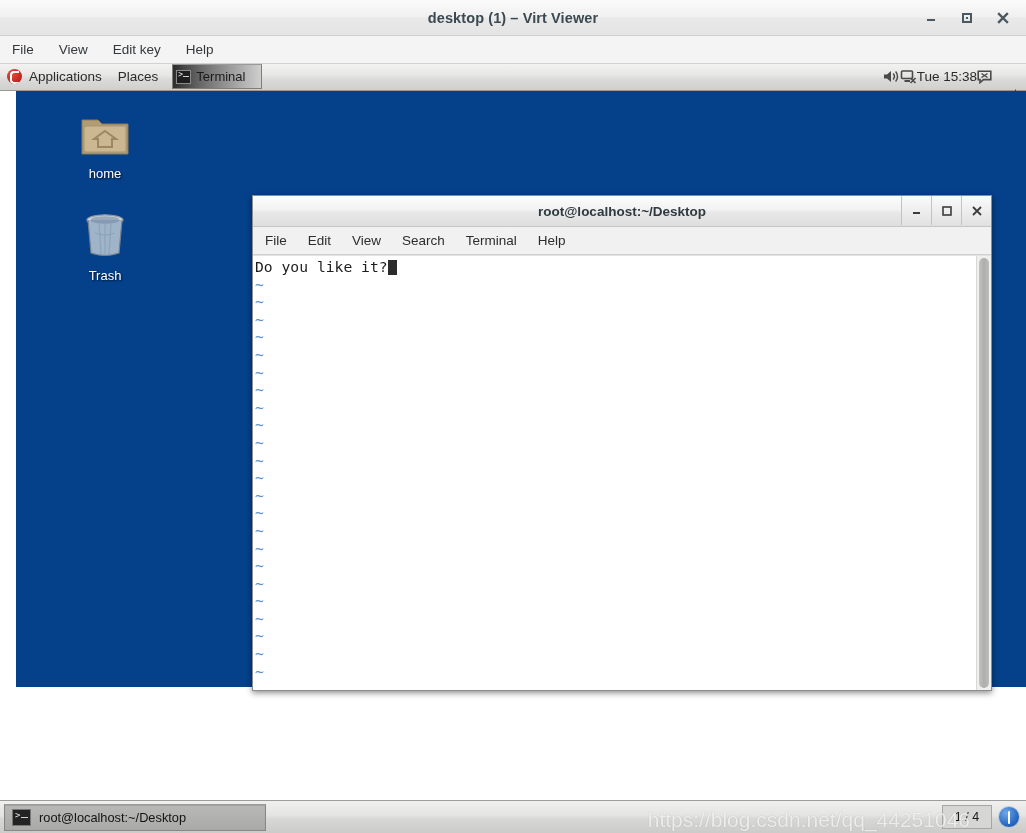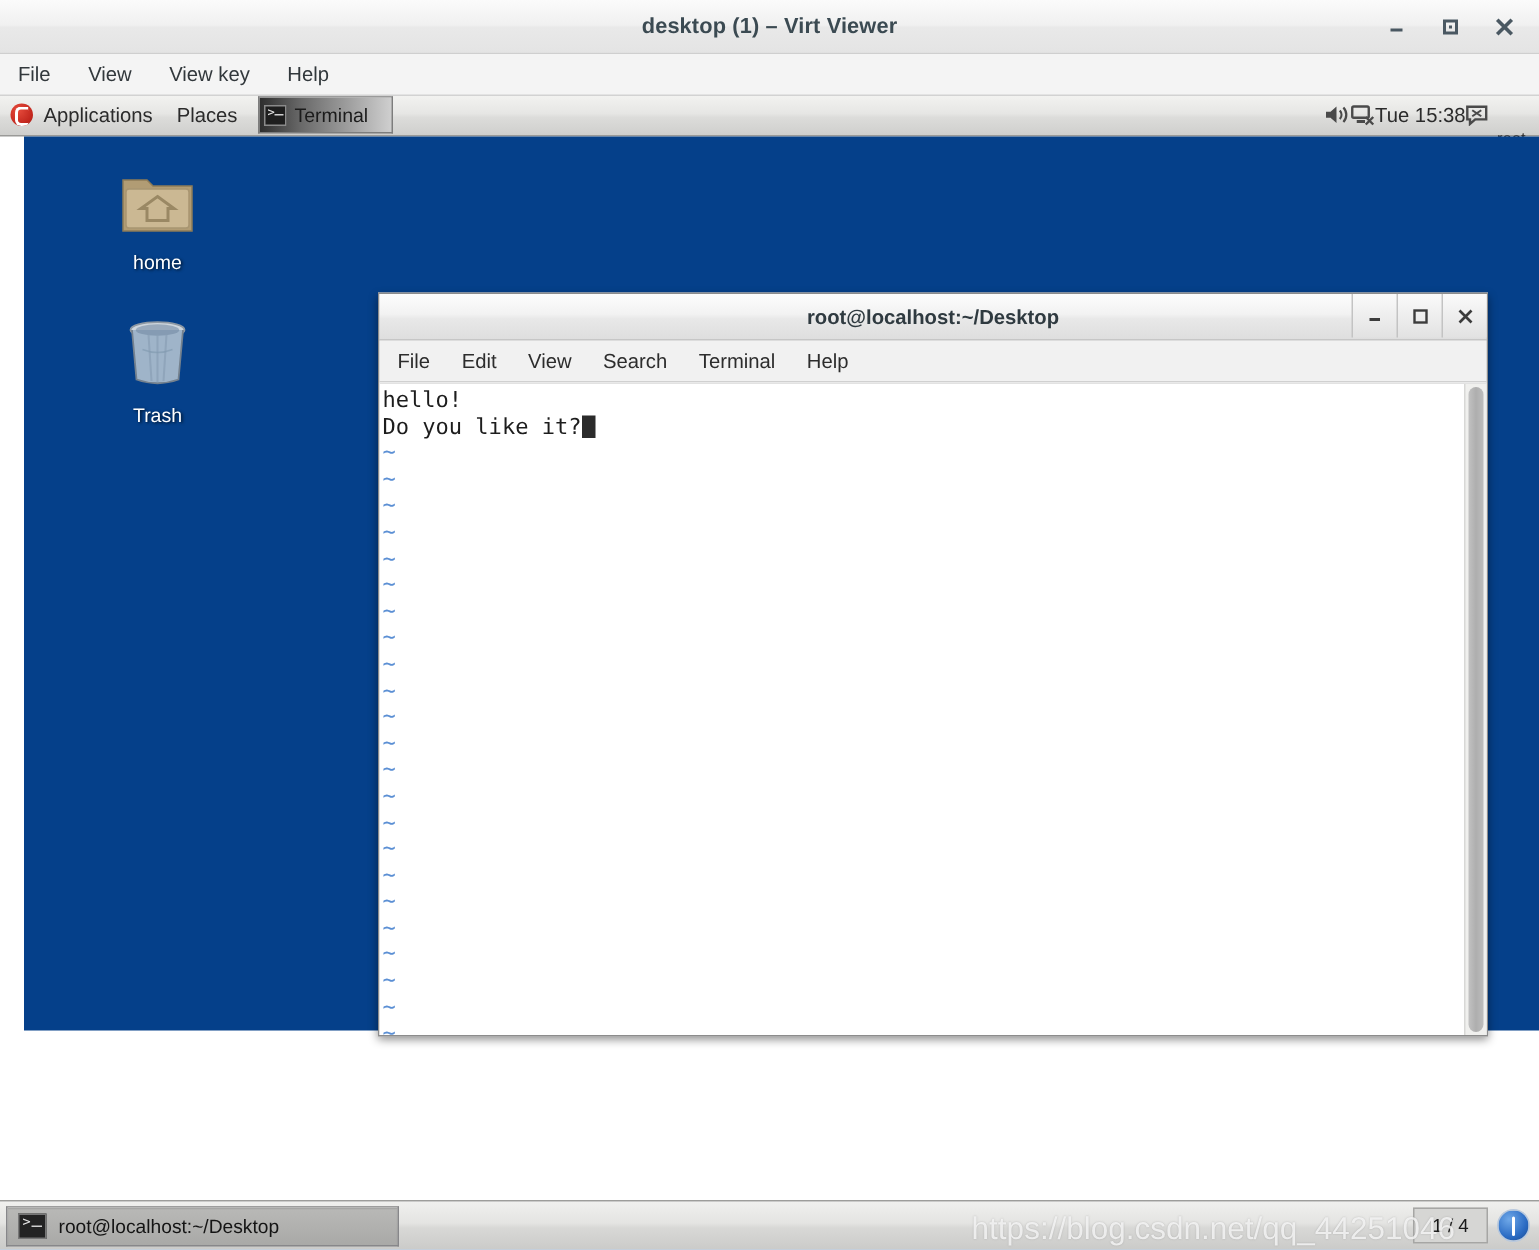--- a/index.html
+++ b/index.html
@@ -246,21 +246,21 @@
         <svg width="14" height="14" viewBox="0 0 14 14">
           <path d="M3 3 L11 11 M11 3 L3 11" stroke="#4a5862" stroke-width="2.4" stroke-linecap="square"></path>
         </svg>
       </div>
     </div>
   </div>
 
   <div class="vv-menubar">
     <div class="vv-menuitem">File</div>
     <div class="vv-menuitem">View</div>
-    <div class="vv-menuitem">View key</div>
+    <div class="vv-menuitem">Edit key</div>
     <div class="vv-menuitem">Help</div>
   </div>
 
   <div class="gpanel">
     <div class="gpanel-left">
       <div class="gp-appmenu">
         <span class="fedora-logo"></span>
         <span class="gp-label">Applications</span>
       </div>
       <div class="gp-places">
@@ -349,21 +349,20 @@
         <div class="term-menuitem">File</div>
         <div class="term-menuitem">Edit</div>
         <div class="term-menuitem">View</div>
         <div class="term-menuitem">Search</div>
         <div class="term-menuitem">Terminal</div>
         <div class="term-menuitem">Help</div>
       </div>
 
       <div class="term-body">
         <div class="vim-area">
-          <div class="vim-line">hello!</div>
           <div class="vim-line"><span>Do you like it?</span><span class="vim-cursor"></span></div>
           <div id="tildes">
               <div class="vim-line vim-tilde" style="color: rgb(91, 143, 212);">~</div>
               <div class="vim-line vim-tilde" style="color: rgb(91, 143, 212);">~</div>
               <div class="vim-line vim-tilde" style="color: rgb(91, 143, 212);">~</div>
               <div class="vim-line vim-tilde" style="color: rgb(91, 143, 212);">~</div>
               <div class="vim-line vim-tilde" style="color: rgb(91, 143, 212);">~</div>
               <div class="vim-line vim-tilde" style="color: rgb(91, 143, 212);">~</div>
               <div class="vim-line vim-tilde" style="color: rgb(91, 143, 212);">~</div>
               <div class="vim-line vim-tilde" style="color: rgb(91, 143, 212);">~</div>

